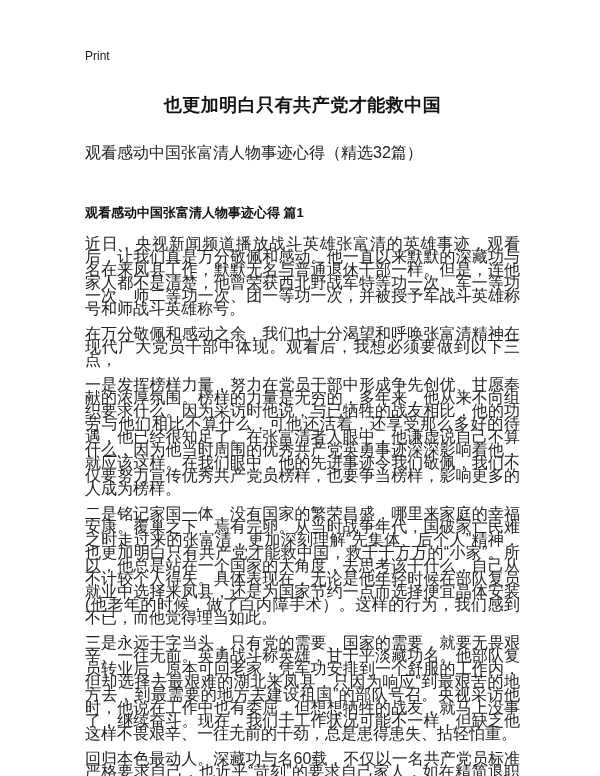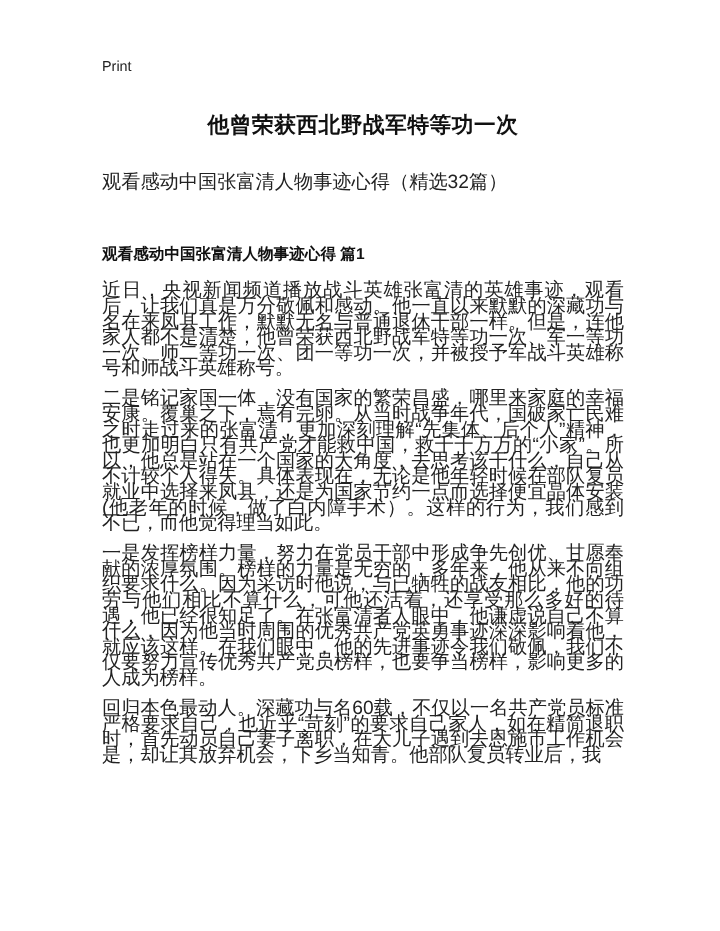--- a/index.html
+++ b/index.html
@@ -53,23 +53,25 @@
     margin-bottom: 12px;
     word-break: break-all;
   }
 </style>
 </head>
 <body>
 
 <div class="page">
   <div class="print-link">Print</div>
 
-  <h1 class="title">他曾荣获西北野战军特等功一次</h1>
+  <h1 class="title">也更加明白只有共产党才能救中国</h1>
 
   <div class="subtitle">观看感动中国张富清人物事迹心得（精选32篇）</div>
 
   <h2 class="section-heading">观看感动中国张富清人物事迹心得 篇1</h2>
 
   <p class="para">近日，央视新闻频道播放战斗英雄张富清的英雄事迹，观看后，让我们真是万分敬佩和感动。他一直以来默默的深藏功与名在来凤县工作，默默无名与普通退休干部一样。但是，连他家人都不是清楚，他曾荣获西北野战军特等功一次、军一等功一次、师二等功一次、团一等功一次，并被授予军战斗英雄称号和师战斗英雄称号。</p>
+  <p class="para">在万分敬佩和感动之余，我们也十分渴望和呼唤张富清精神在现代广大党员干部中体现。观看后，我想必须要做到以下三点，</p>
+  <p class="para">一是发挥榜样力量，努力在党员干部中形成争先创优、甘愿奉献的浓厚氛围。榜样的力量是无穷的，多年来，他从来不向组织要求什么。因为采访时他说，与已牺牲的战友相比，他的功劳与他们相比不算什么，可他还活着，还享受那么多好的待遇，他已经很知足了。在张富清者人眼中，他谦虚说自己不算什么，因为他当时周围的优秀共产党英勇事迹深深影响着他，就应该这样。在我们眼中，他的先进事迹令我们敬佩，我们不仅要努力宣传优秀共产党员榜样，也要争当榜样，影响更多的人成为榜样。</p>
   <p class="para">二是铭记家国一体，没有国家的繁荣昌盛，哪里来家庭的幸福安康。覆巢之下，焉有完卵。从当时战争年代，国破家亡民难之时走过来的张富清，更加深刻理解“先集体、后个人”精神，也更加明白只有共产党才能救中国，救千千万万的“小家”。所以，他总是站在一个国家的大角度，去思考该干什么，自己从不计较个人得失。具体表现在，无论是他年轻时候在部队复员就业中选择来凤县，还是为国家节约一点而选择便宜晶体安装(他老年的时候，做了白内障手术）。这样的行为，我们感到不已，而他觉得理当如此。</p>
-  <p class="para">一是发挥榜样力量，努力在党员干部中形成争先创优、甘愿奉献的浓厚氛围。榜样的力量是无穷的，多年来，他从来不向组织要求什么。因为采访时他说，与已牺牲的战友相比，他的功劳与他们相比不算什么，可他还活着，还享受那么多好的待遇，他已经很知足了。在张富清者人眼中，他谦虚说自己不算什么，因为他当时周围的优秀共产党英勇事迹深深影响着他，就应该这样。在我们眼中，他的先进事迹令我们敬佩，我们不仅要努力宣传优秀共产党员榜样，也要争当榜样，影响更多的人成为榜样。</p>
+  <p class="para">三是永远干字当头，只有党的需要、国家的需要，就要无畏艰辛、一往无前。英勇战斗称英雄，甘于平淡藏功名。他部队复员转业后，原本可回老家，凭军功安排到一个舒服的工作内，但却选择去最艰难的湖北来凤县，只因为响应“到最艰苦的地方去，到最需要的地方去建设祖国”的部队号召。央视采访他时，他说在工作中也有委屈，但想想牺牲的战友，就马上没事了，继续奋斗。现在，我们干工作状况可能不一样，但缺乏他这样不畏艰辛、一往无前的干劲，总是患得患失、拈轻怕重。</p>
   <p class="para">回归本色最动人。深藏功与名60载，不仅以一名共产党员标准严格要求自己，也近乎“苛刻”的要求自己家人，如在精简退职时，首先动员自己妻子离职，在大儿子遇到去恩施市工作机会是，却让其放弃机会，下乡当知青。他部队复员转业后，我</p>
 </div>
 
 </body></html>

